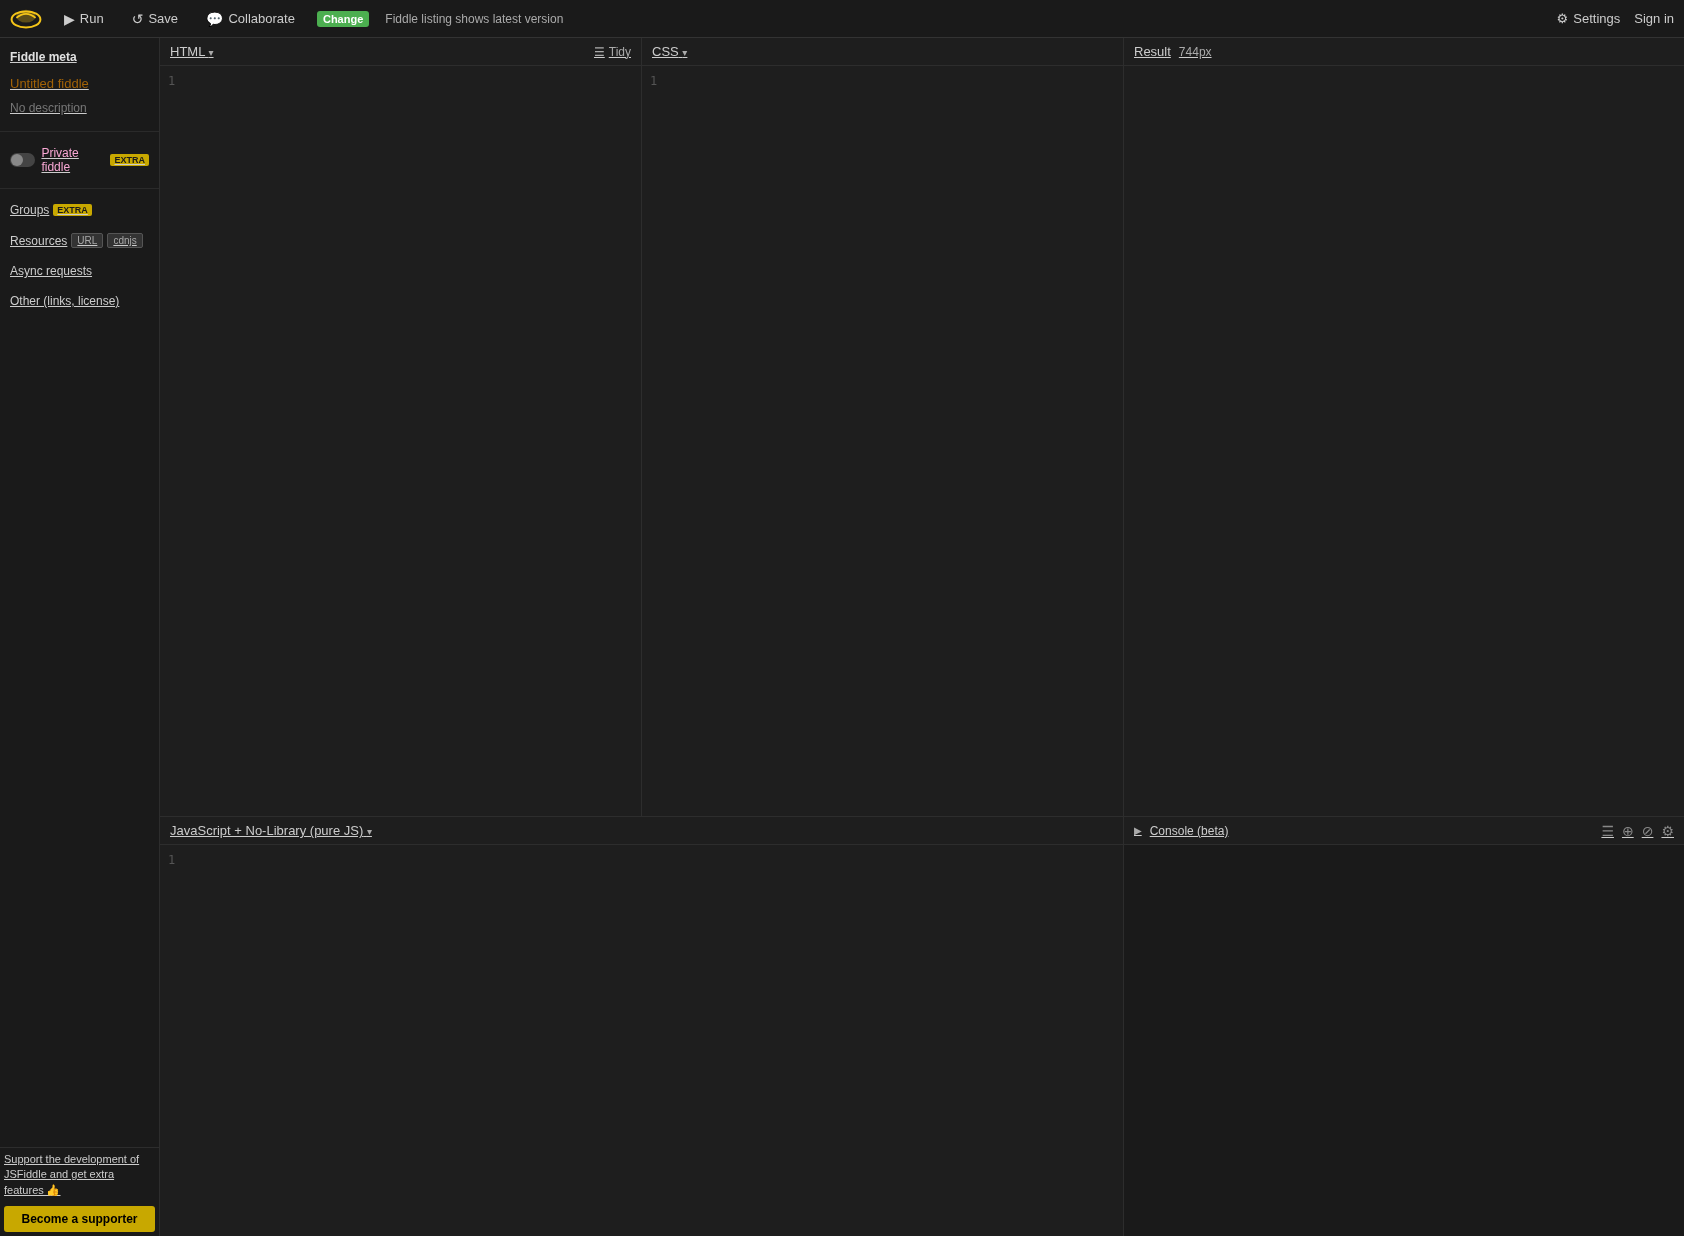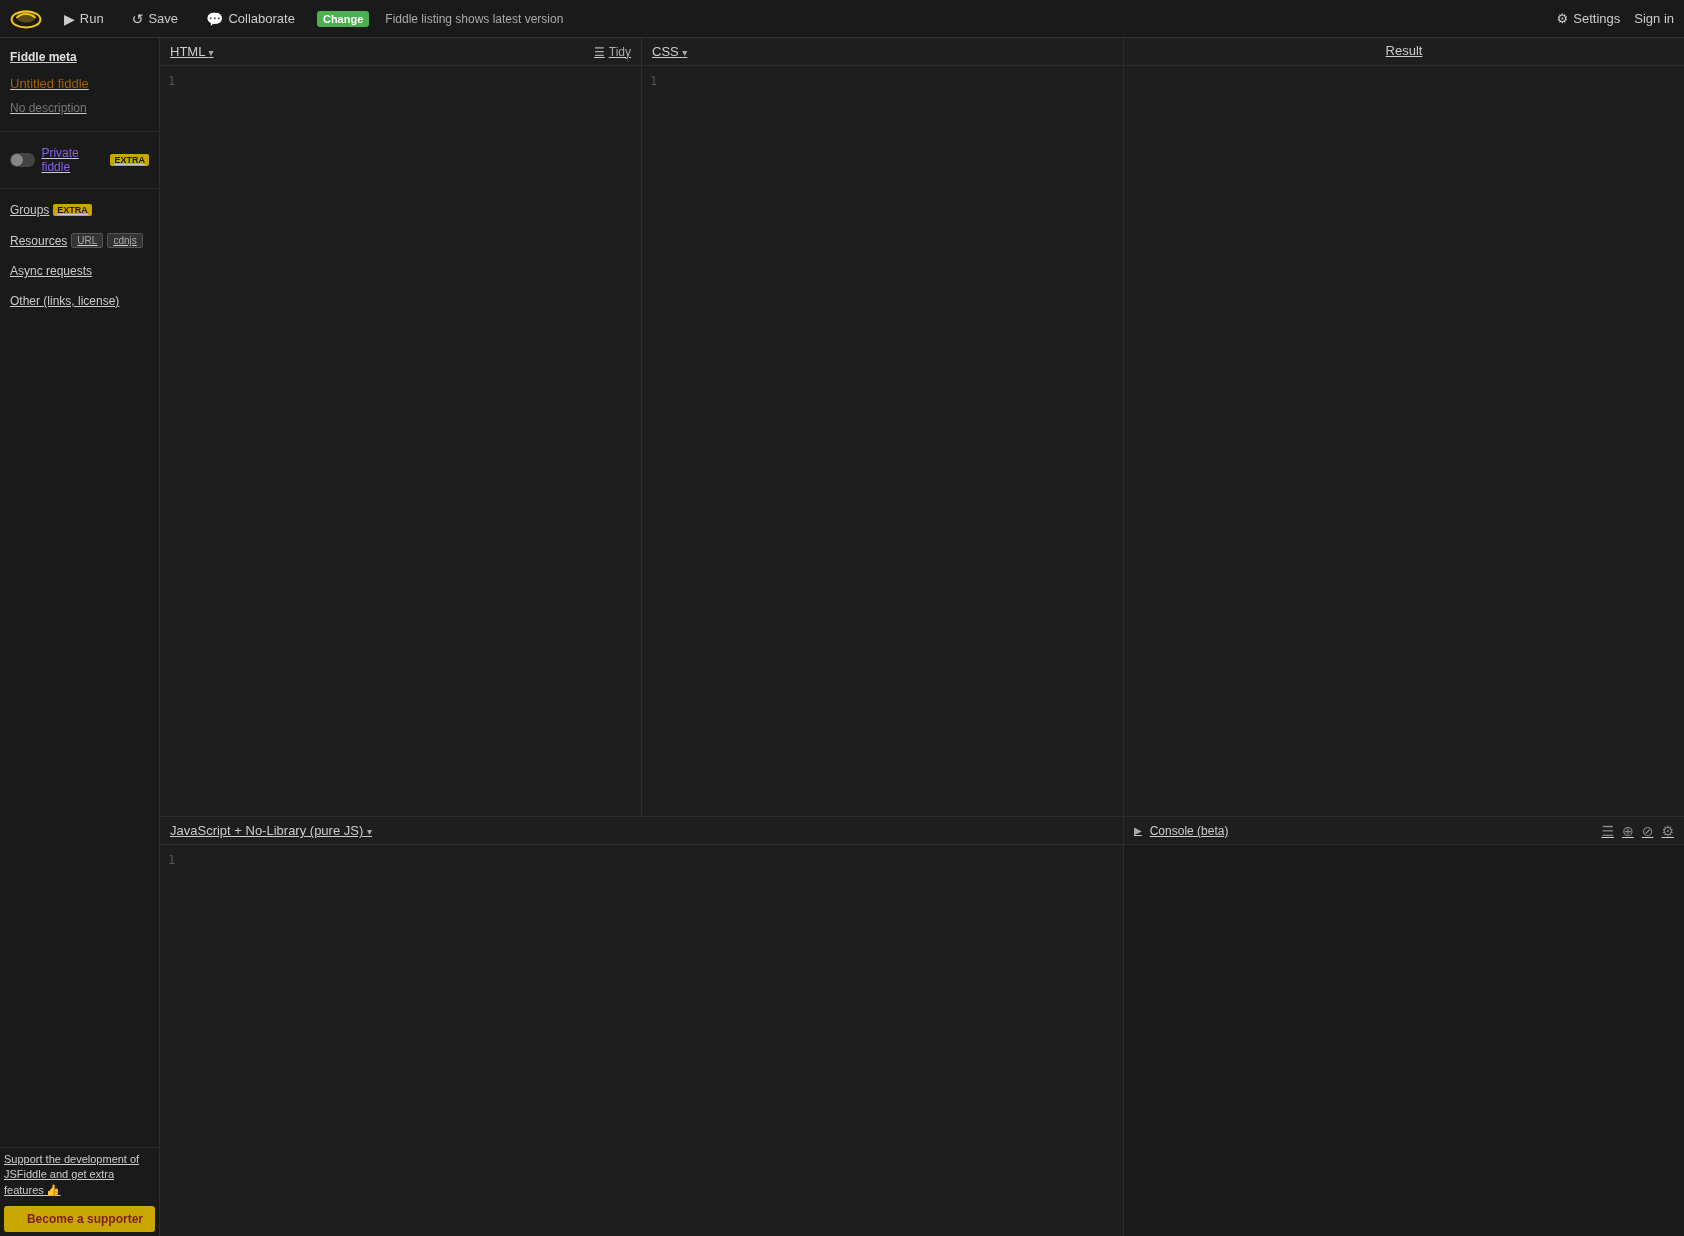--- a/index.html
+++ b/index.html
@@ -129,21 +129,21 @@
       content: '';
       width: 12px;
       height: 12px;
       background: #888;
       border-radius: 50%;
       position: absolute;
       top: 1px;
       left: 1px;
     }
     .sidebar-label {
-      color: #8b5cf6;
+      color: #f9a8d4;
       font-size: 12px;
     }
     .badge-extra {
       background: #c8a800;
       color: #1a1a1a;
       font-size: 9px;
       font-weight: bold;
       padding: 1px 4px;
       border-radius: 2px;
       text-transform: uppercase;
@@ -173,29 +173,28 @@
       border-top: 1px solid #2d2d2d;
     }
     .support-text {
       font-size: 11px;
       color: #ccc;
       line-height: 1.4;
       margin-bottom: 8px;
     }
     .become-supporter-btn {
       background: #c8a800;
-      color: #7f1d1d;
+      color: #000000;
       border: none;
       border-radius: 3px;
       padding: 6px 12px;
       font-size: 12px;
       font-weight: bold;
       cursor: pointer;
       width: 100%;
-      text-align: right;
     }
 
     
     #content-area {
       flex: 1;
       display: flex;
       flex-direction: column;
       overflow: hidden;
     }
 
@@ -269,21 +268,20 @@
       background: #1e1e1e;
       border-bottom: 1px solid #2d2d2d;
       padding: 5px 10px;
       font-size: 12px;
       color: #aaa;
       display: flex;
       align-items: center;
       gap: 8px;
       height: 28px;
       flex-shrink: 0;
-      flex-direction: column;
     }
     .result-label {
       color: #ccc;
       font-size: 13px;
     }
     .result-size {
       color: #aaa;
       font-size: 12px;
     }
     #result-content {

